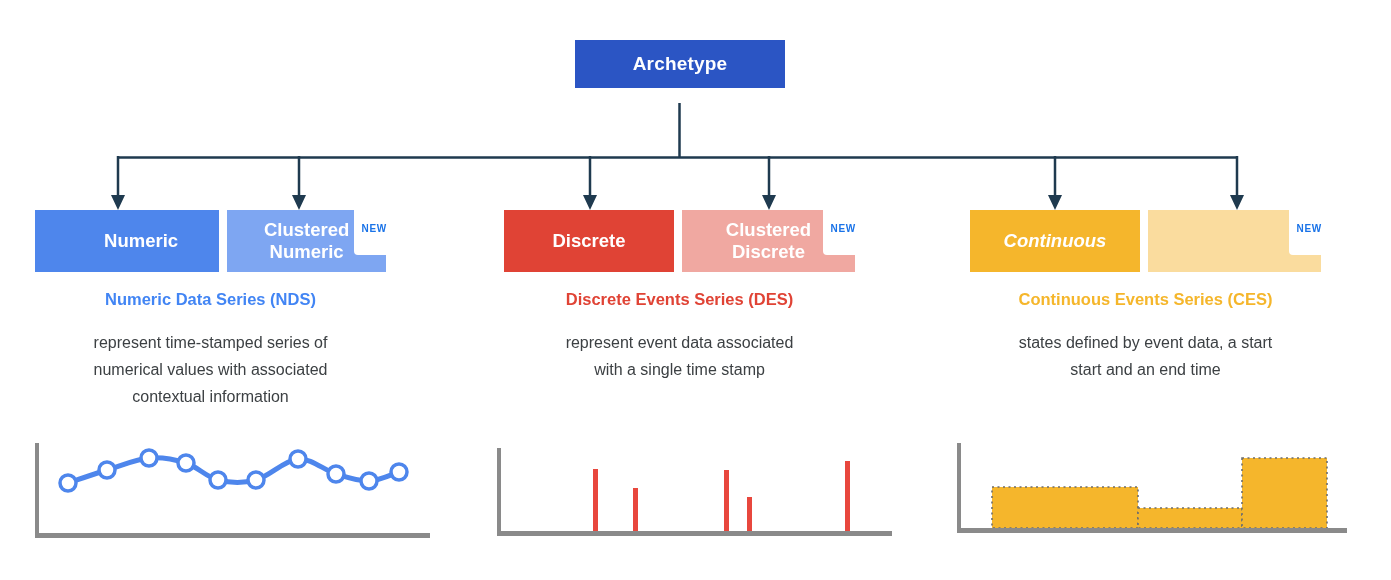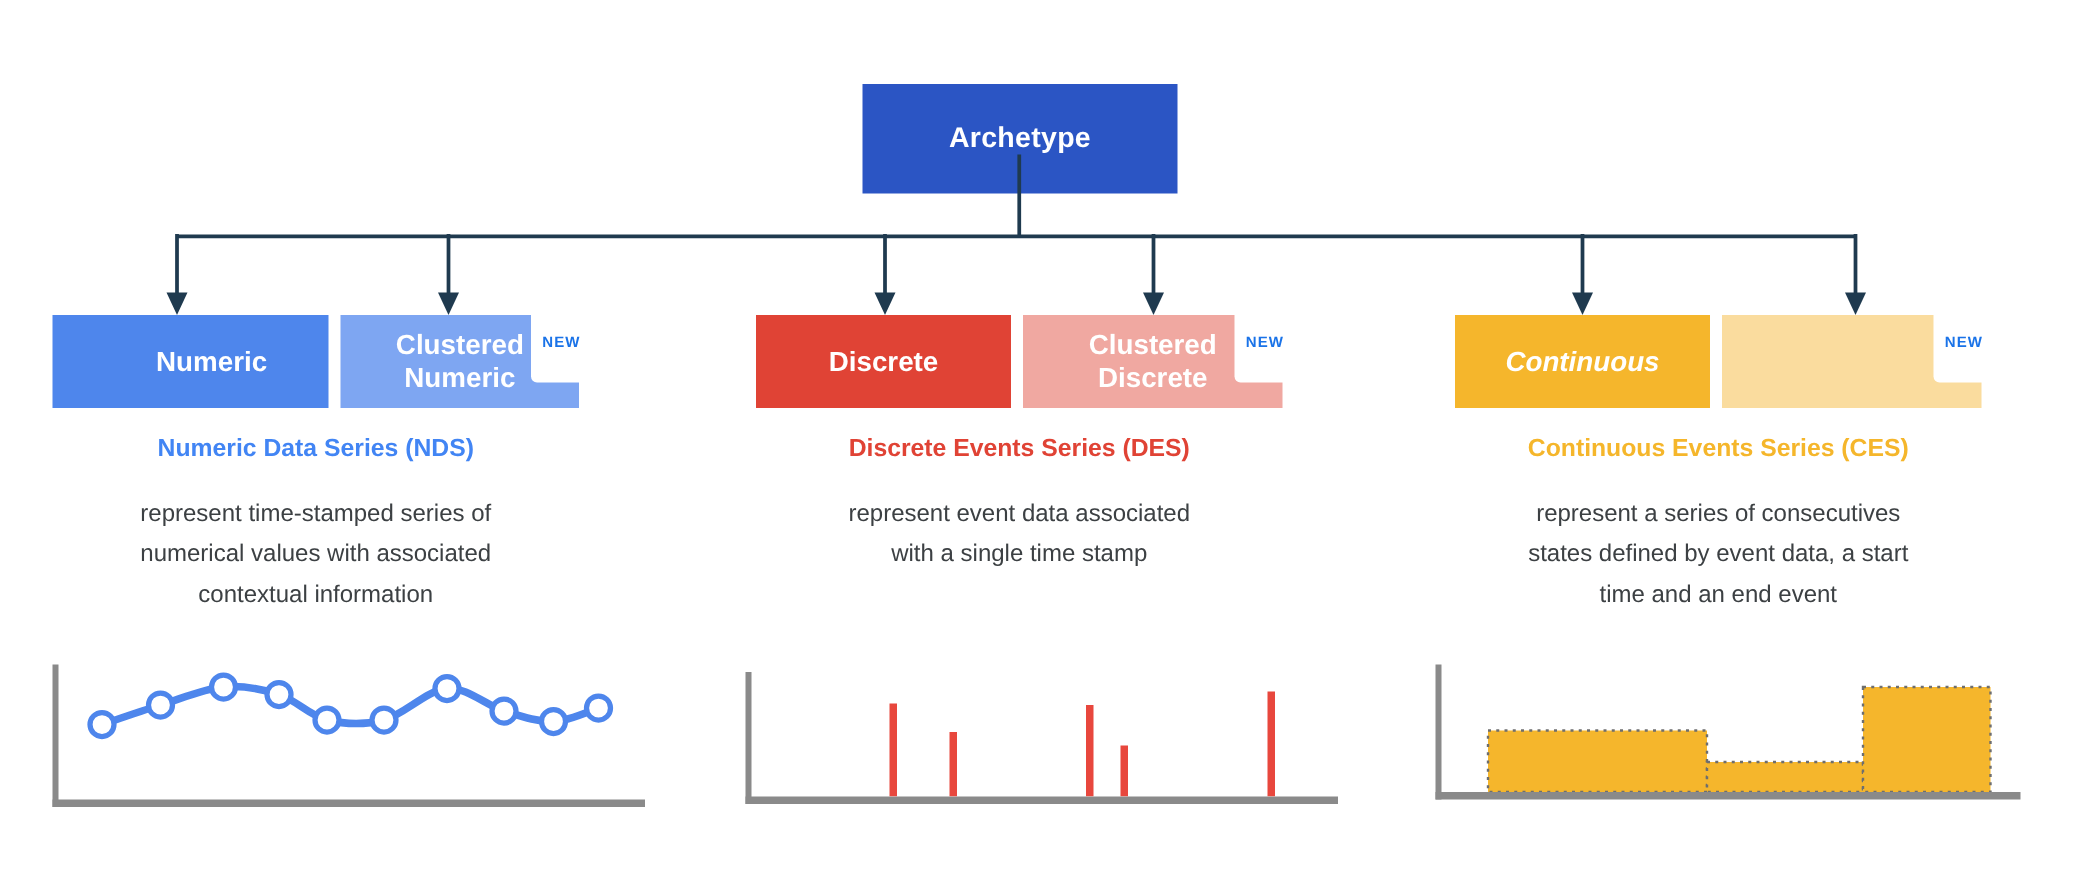--- a/index.html
+++ b/index.html
@@ -1,21 +1,21 @@
 <!DOCTYPE html>
 <html><head>
 <meta charset="utf-8">
 <style>
   html,body{margin:0;padding:0;background:#fff;}
   .canvas{
     position:relative;width:1391px;height:580px;background:#ffffff;
     font-family:"Liberation Sans",sans-serif;overflow:hidden;
   }
   .root-box{
-    position:absolute;left:575px;top:56px;width:210px;height:73px;
+    position:absolute;left:575px;top:40px;width:210px;height:48px;
     background:#2b55c4;color:#ffffff;display:flex;align-items:center;justify-content:center;
     font-weight:700;font-size:19px;letter-spacing:.2px;
   }
   svg.connectors{position:absolute;left:0;top:0;pointer-events:none;}
 
   section.group{position:absolute;top:210px;}
   .g1{left:35px;width:395px;}
   .g2{left:497px;width:395px;}
   .g3{left:957px;width:390px;}
 
@@ -158,23 +158,22 @@
       <div class="node b1 bg-continuous">
         <span class="node-label">Continuous</span>
       </div>
       <div class="node b2 bg-clustered-continuous">
         <span class="badge">NEW</span>
       </div>
     </div>
     <div class="textblock">
       <div class="series-title c-yellow">Continuous Events Series (CES)</div>
       <div class="desc">
-        <div>represent a series of consecutives</div>
         <div>states defined by event data, a start</div>
-        <div>time and an end event</div>
+        <div>start and an end time</div>
       </div>
     </div>
     <div class="chart chart3">
         <svg width="386" height="85" viewBox="0 0 386 85">
           <rect x="31" y="44" width="146" height="41" fill="#f5b62c" stroke="#6e6e6e" stroke-width="1.6" stroke-dasharray="2 3.5"></rect>
           <rect x="177" y="65" width="104" height="20" fill="#f5b62c" stroke="#6e6e6e" stroke-width="1.6" stroke-dasharray="2 3.5"></rect>
           <rect x="281" y="15" width="85" height="70" fill="#f5b62c" stroke="#6e6e6e" stroke-width="1.6" stroke-dasharray="2 3.5"></rect>
         </svg>
       </div>
   </section>

